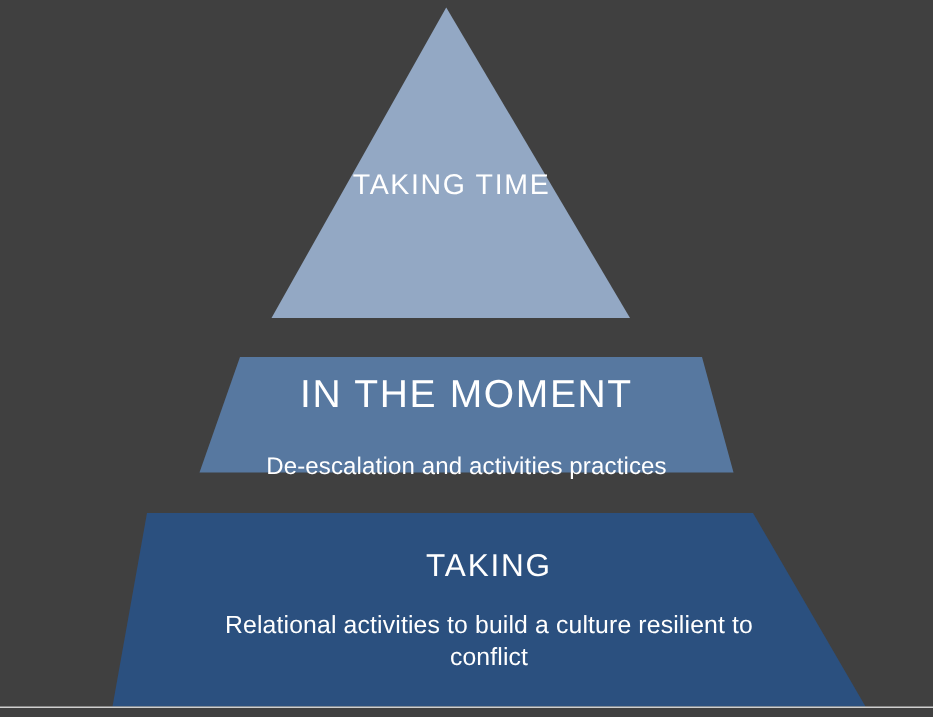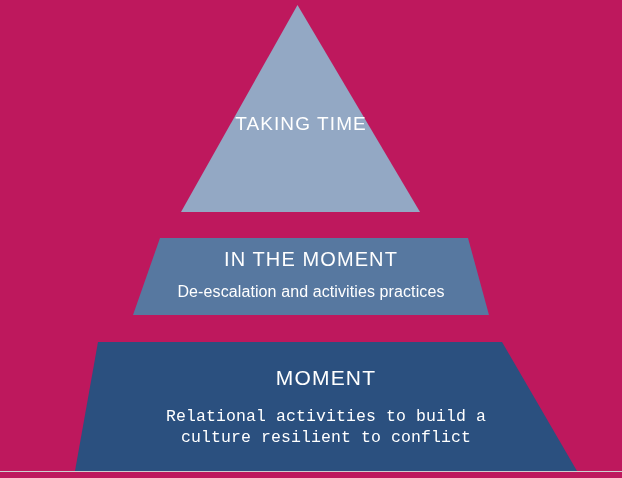--- a/index.html
+++ b/index.html
@@ -12,21 +12,21 @@
     height: 478px;
     background: #ffffff;
     font-family: "Liberation Sans", sans-serif;
     overflow: hidden;
   }
 
   #pyramid-diagram {
     position: relative;
     width: 622px;
     height: 478px;
-    background: #be185d;
+    background: #404040;
   }
 
   
   #pyramid-svg {
     position: absolute;
     left: 0;
     top: 0;
     width: 622px;
     height: 478px;
     display: block;
@@ -71,23 +71,23 @@
     letter-spacing: 0.1px;
   }
 
   
   #tier-middle-text {
     left: 133px;
     top: 248px;
     width: 356px;
   }
   #tier-middle-text .tier-title {
-    font-size: 20px;
+    font-size: 26px;
     letter-spacing: 1.1px;
-    margin-bottom: 11px;
+    margin-bottom: 24px;
   }
   #tier-middle-text .tier-subtitle {
     font-size: 16px;
     letter-spacing: 0.1px;
   }
 
   
   #tier-bottom-text {
     left: 75px;
     top: 366px;
@@ -95,21 +95,20 @@
   }
   #tier-bottom-text .tier-title {
     font-size: 21px;
     letter-spacing: 1.2px;
     margin-bottom: 17px;
   }
   #tier-bottom-text .tier-subtitle {
     font-size: 16.5px;
     letter-spacing: 0.1px;
     padding: 0 52px;
-    font-family: Liberation Mono, monospace;
   }
 
   
   #baseline-rule {
     position: absolute;
     left: 0;
     top: 471px;
     width: 622px;
     height: 1px;
     background: #cfcfcf;
@@ -132,18 +131,18 @@
   <div class="tier-text" id="tier-top-text">
     <span class="tier-title">TAKING TIME</span>
   </div>
 
   <div class="tier-text" id="tier-middle-text">
     <span class="tier-title">IN THE MOMENT</span>
     <span class="tier-subtitle">De-escalation and activities practices</span>
   </div>
 
   <div class="tier-text" id="tier-bottom-text">
-    <span class="tier-title">MOMENT</span>
+    <span class="tier-title">TAKING</span>
     <span class="tier-subtitle">Relational activities to build a culture resilient to conflict</span>
   </div>
 
   <div id="baseline-rule" style="background: rgb(207, 207, 207);"></div>
 </div>
 
 </body></html>

